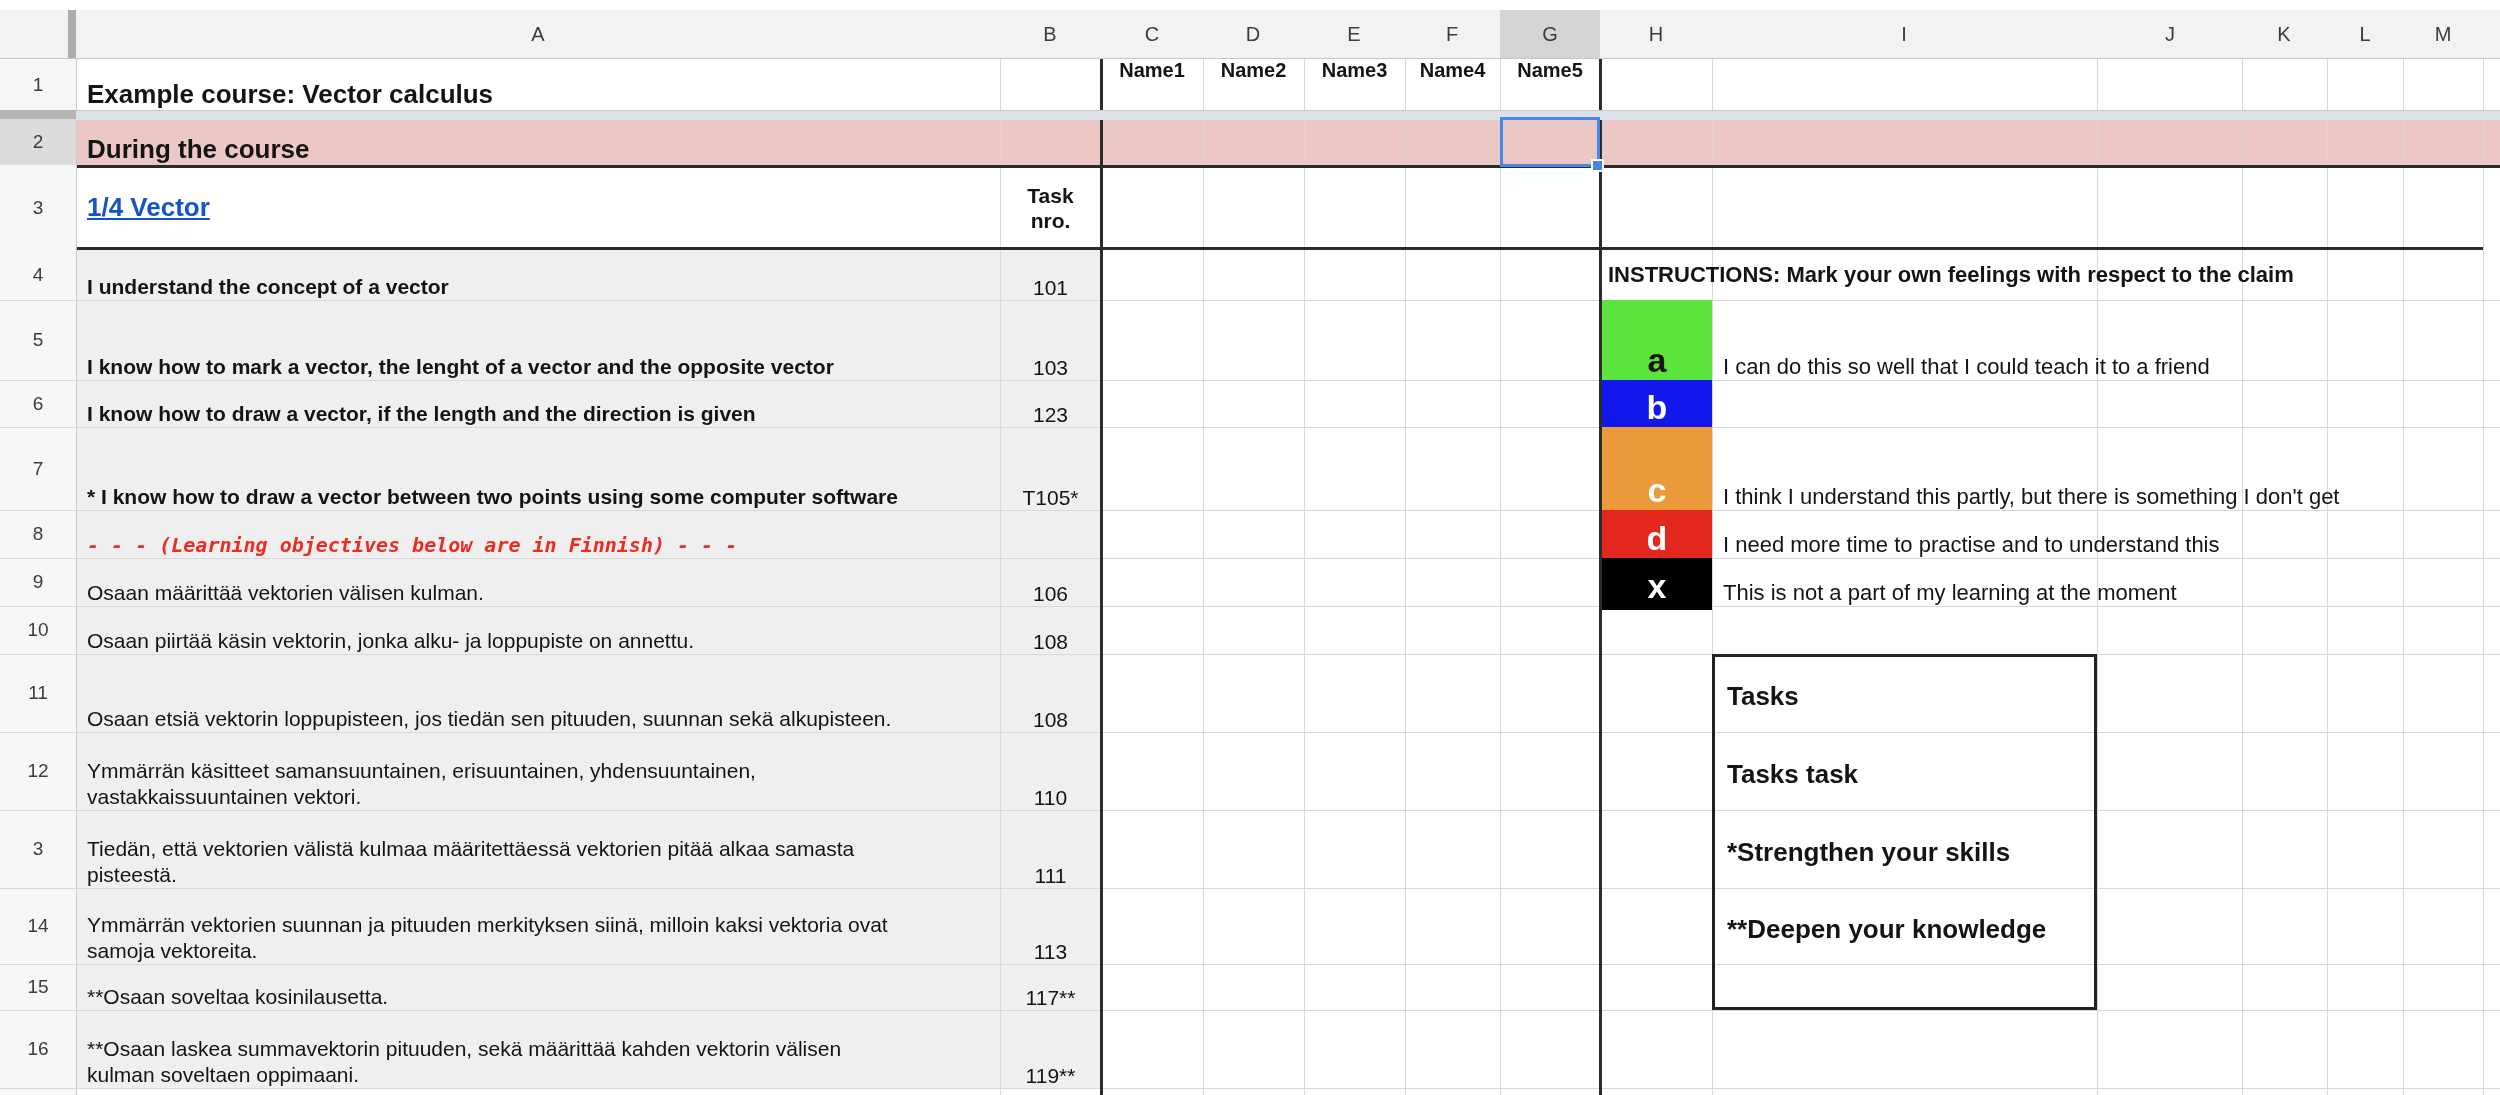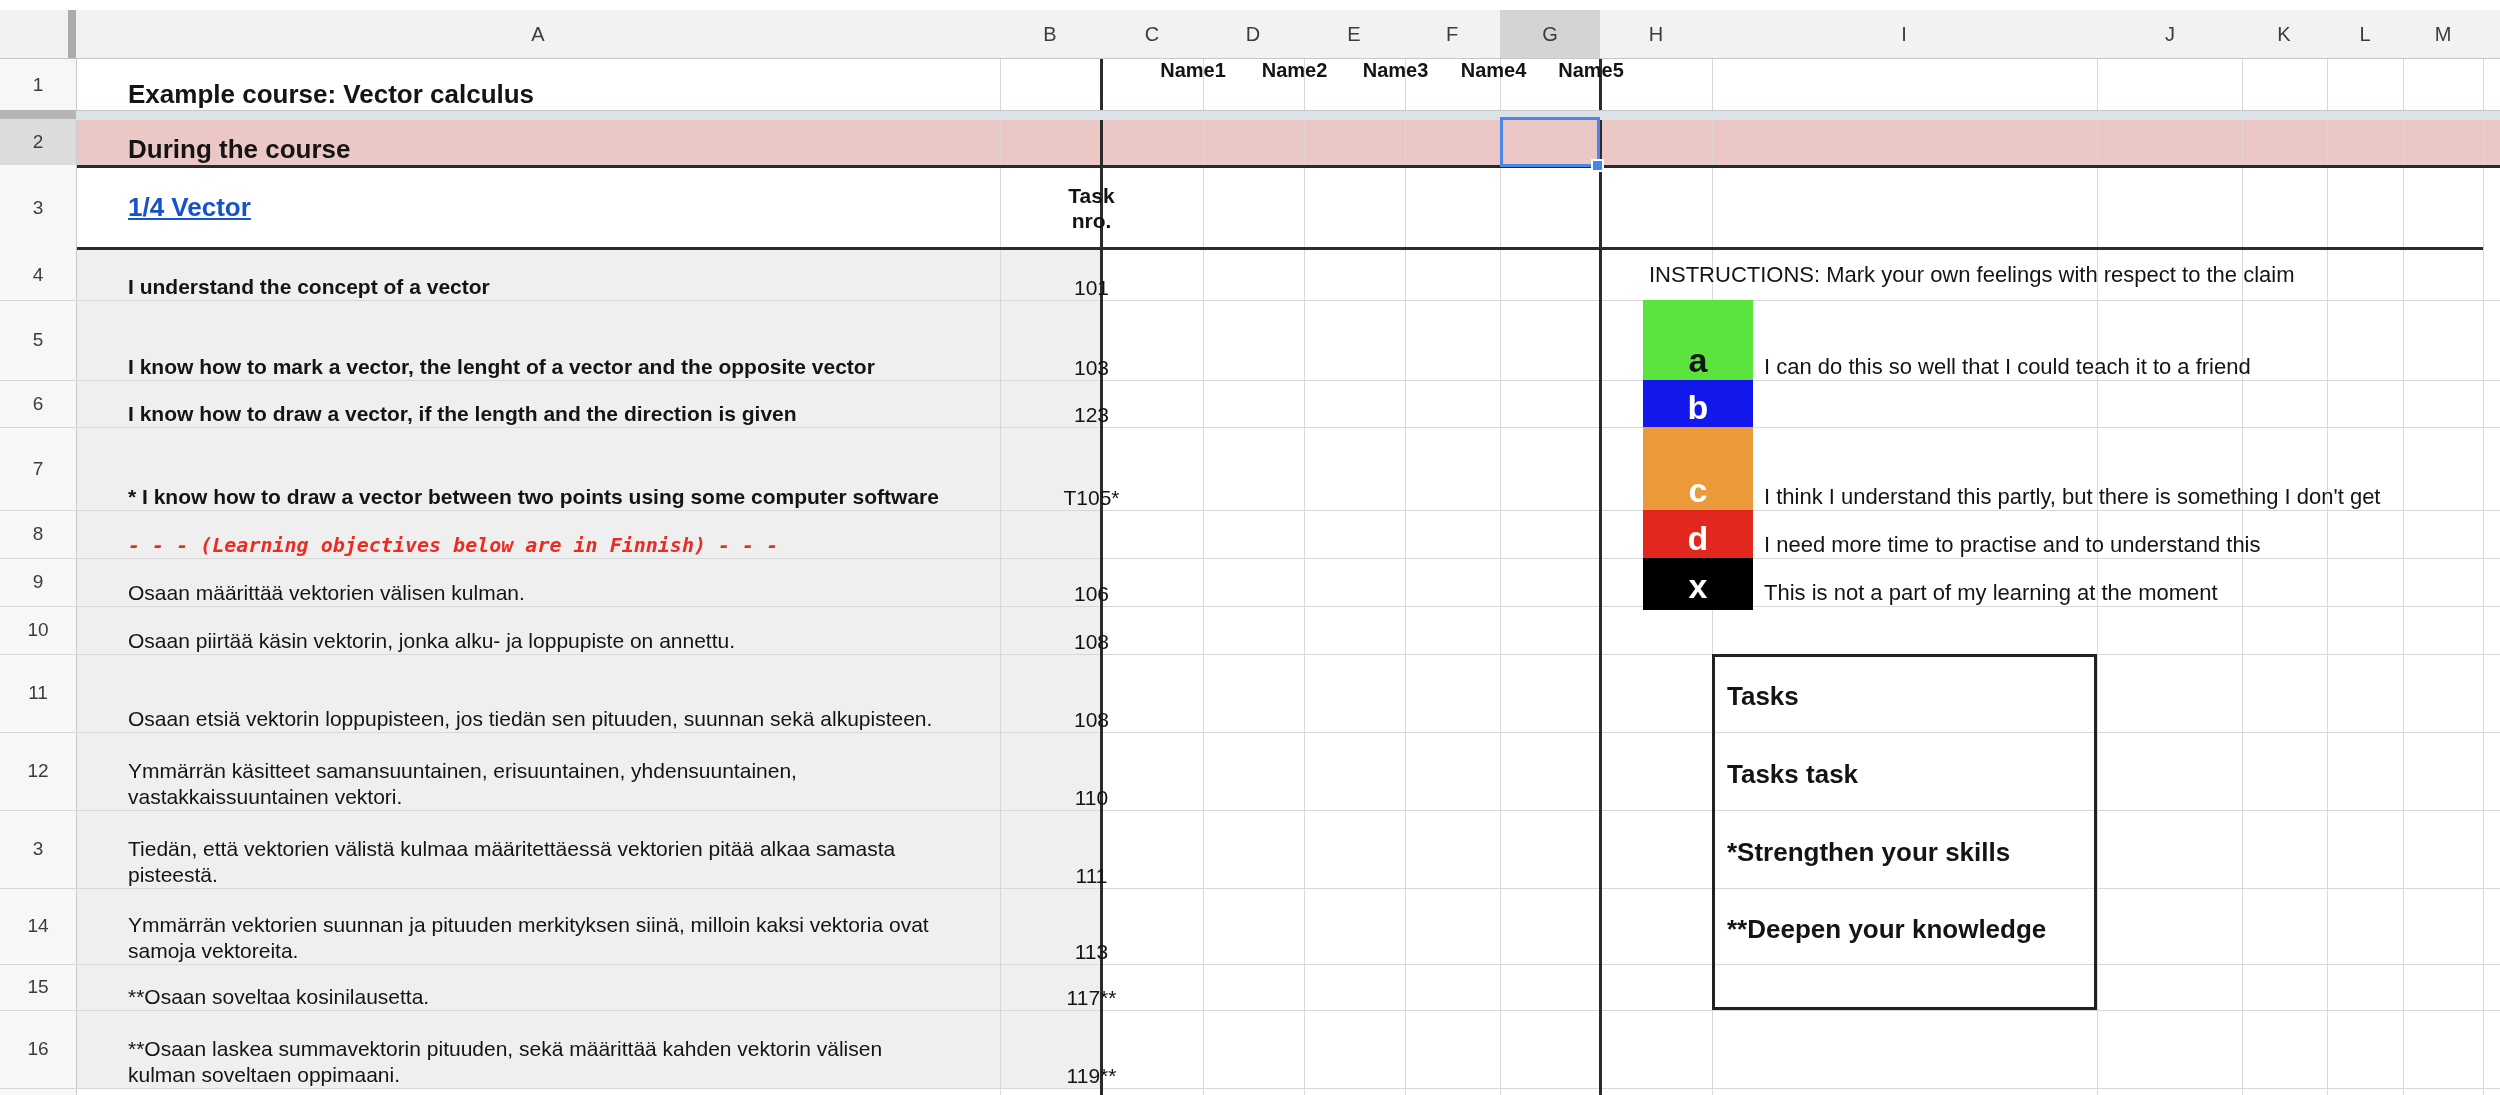--- a/index.html
+++ b/index.html
@@ -20,35 +20,35 @@
   .grayblock{position:absolute;left:77px;top:250px;width:1024px;height:838px;background:#efefef;}
   .pinkrow{position:absolute;left:77px;top:119px;width:2423px;height:46px;background:#ebc8c5;}
   .freezeband{position:absolute;left:76px;top:110px;width:2424px;height:9px;background:#dde1e8;border-top:1px solid #c3c7cf;}
   .freezeband-hdr{position:absolute;left:0;top:110px;width:76px;height:9px;background:#b5b5b5;}
   
   .vg{position:absolute;top:59px;bottom:0;width:1px;background:#d8d8d8;}
   .hg{position:absolute;left:0;right:0;height:1px;background:#d8d8d8;}
   .vthick{position:absolute;top:59px;bottom:0;width:3px;background:#2b2b2b;}
   .hthick{position:absolute;height:3px;background:#2b2b2b;}
   
-  .cell{position:absolute;display:flex;margin-left:41px;}
+  .cell{position:absolute;display:flex;}
   .bot{align-items:flex-end;}
   .mid{align-items:center;}
   .title{left:87px;top:59px;height:51px;font-size:26px;font-weight:bold;white-space:nowrap;padding-bottom:9px;}
   .during{left:87px;top:119px;height:46px;font-size:26px;font-weight:bold;white-space:nowrap;padding-bottom:7px;}
   .chlink{left:87px;top:168px;height:79px;font-size:26px;font-weight:bold;color:#1453cc;text-decoration:underline;white-space:nowrap;}
   .tasknro{left:1000px;top:168px;width:101px;height:79px;justify-content:center;align-items:center;text-align:center;
            font-size:21px;line-height:25px;font-weight:bold;white-space:pre-line;}
   .name{top:59px;height:51px;justify-content:center;font-size:20px;font-weight:bold;padding-bottom:9px;}
   .claim{left:77px;width:820px;padding-left:10px;font-size:21px;line-height:26px;padding-bottom:8px;}
   .claim.bold{font-weight:bold;}
   .claim.rednote{font-family:"DejaVu Sans Mono","Liberation Mono",monospace;font-style:italic;font-weight:bold;
                  color:#ee2b20;font-size:20px;white-space:nowrap;}
   .tnum{left:1000px;width:101px;justify-content:center;font-size:21px;padding-bottom:8px;}
-  .instr{left:1608px;top:250px;height:50px;font-size:22px;font-weight:normal;white-space:nowrap;align-items:center;}
+  .instr{left:1608px;top:250px;height:50px;font-size:22px;font-weight:bold;white-space:nowrap;align-items:center;}
   .lgbox{left:1602px;width:110px;justify-content:center;align-items:flex-end;font-size:34px;font-weight:bold;padding-bottom:4px;}
   .lgtxt{left:1712px;padding-left:11px;font-size:22px;white-space:nowrap;padding-bottom:9px;align-items:flex-end;}
   .bx-a{background:#5ce43e;color:#141414;}
   .bx-b{background:#1217ec;color:#fff;}
   .bx-c{background:#eb9a3b;color:#fff;}
   .bx-d{background:#e2281e;color:#fff;}
   .bx-x{background:#000;color:#fff;}
   .tasksbox{position:absolute;left:1712px;top:654px;width:385px;height:356px;border:3px solid #222;box-sizing:border-box;background:transparent;}
   .tbitem{position:absolute;left:0;width:100%;display:flex;align-items:center;padding-left:12px;box-sizing:border-box;
           font-size:26px;font-weight:bold;}

